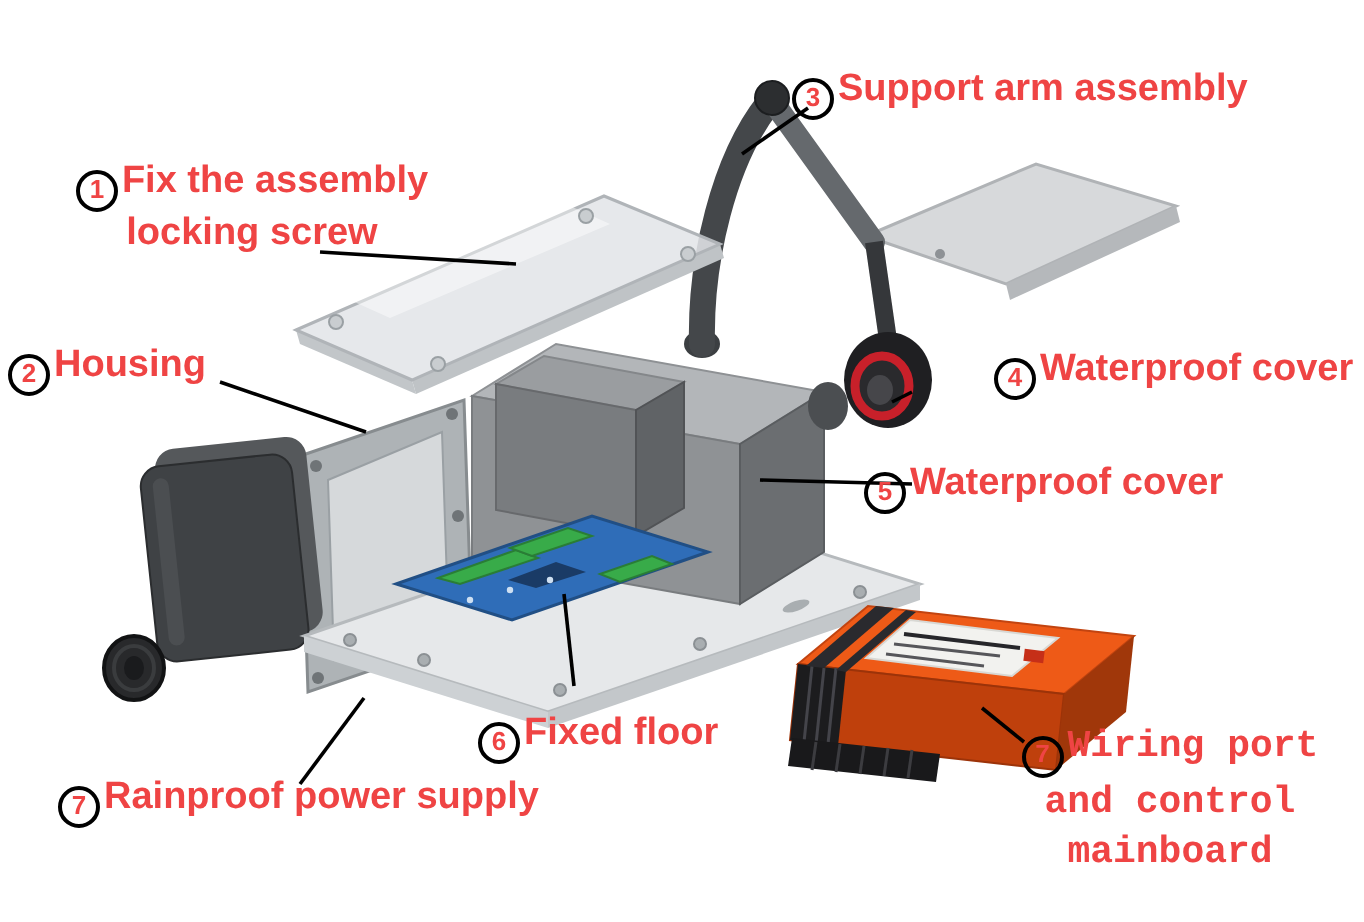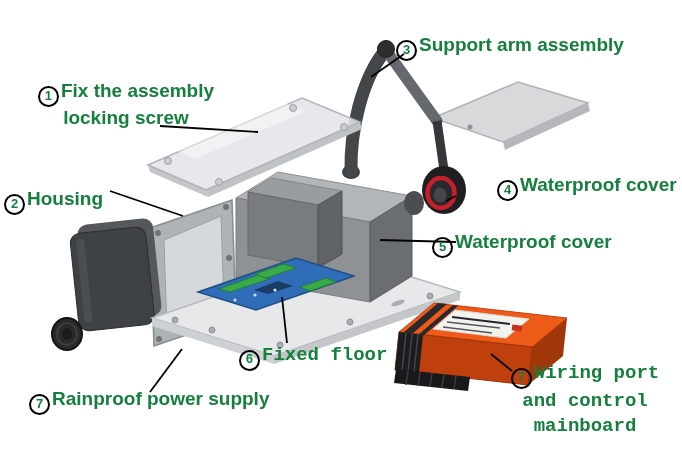--- a/index.html
+++ b/index.html
@@ -3,21 +3,21 @@
 <meta charset="utf-8">
 <style>
   html,body{margin:0;padding:0;background:#fff;}
   #canvas{
     position:relative;width:682px;height:461px;background:#ffffff;
     font-family:"Liberation Sans","DejaVu Sans",sans-serif;overflow:hidden;
   }
   #art{position:absolute;left:0;top:0;}
   .label{
     position:absolute;font-weight:700;font-size:19px;line-height:1.17;
-    color:#15803d;white-space:nowrap;
+    color:#ef4444;white-space:nowrap;
   }
   .label .ln{display:block;}
   .label.center{text-align:center;white-space:normal;}
   .label.lh-lg{line-height:1.34;}
   .num{
     display:inline-block;width:17px;height:17px;border:2px solid #000;
     border-radius:50%;text-align:center;line-height:16px;font-size:13px;
     font-weight:700;margin-right:2px;vertical-align:-2.5px;
   }
 </style>
@@ -154,37 +154,37 @@
       <line x1="150" y1="392" x2="182" y2="349"></line>
       <line x1="512" y1="371" x2="491" y2="354"></line>
     </g>
   </svg>
 
   <div class="label center" style="left:30px;top:80px;width:192px;">
     <span class="ln"><span class="num">1</span><span>Fix the assembly</span></span>
     <span class="ln">locking screw</span>
   </div>
 
-  <div class="label" style="left:4px;top:172px;margin-top:16px;">
+  <div class="label" style="left:4px;top:172px;">
     <span class="ln"><span class="num">2</span><span>Housing</span></span>
   </div>
 
   <div class="label" style="left:396px;top:34px;">
     <span class="ln"><span class="num">3</span><span>Support arm assembly</span></span>
   </div>
 
   <div class="label" style="left:449px;top:174px;margin-left:48px;">
     <span class="ln"><span class="num">4</span><span>Waterproof cover</span></span>
   </div>
 
   <div class="label" style="left:432px;top:231px;">
     <span class="ln"><span class="num">5</span><span>Waterproof cover</span></span>
   </div>
 
-  <div class="label" style="left:239px;top:344px;font-family:Liberation Mono, monospace;">
+  <div class="label" style="left:239px;top:356px;">
     <span class="ln"><span class="num">6</span><span>Fixed floor</span></span>
   </div>
 
   <div class="label" style="left:29px;top:388px;">
     <span class="ln"><span class="num">7</span><span>Rainproof power supply</span></span>
   </div>
 
   <div class="label center lh-lg" style="left:499px;top:361px;width:172px;font-family:Liberation Mono, monospace;">
     <span class="ln"><span class="num">7</span><span>Wiring port</span></span>
     <span class="ln">and control</span>

